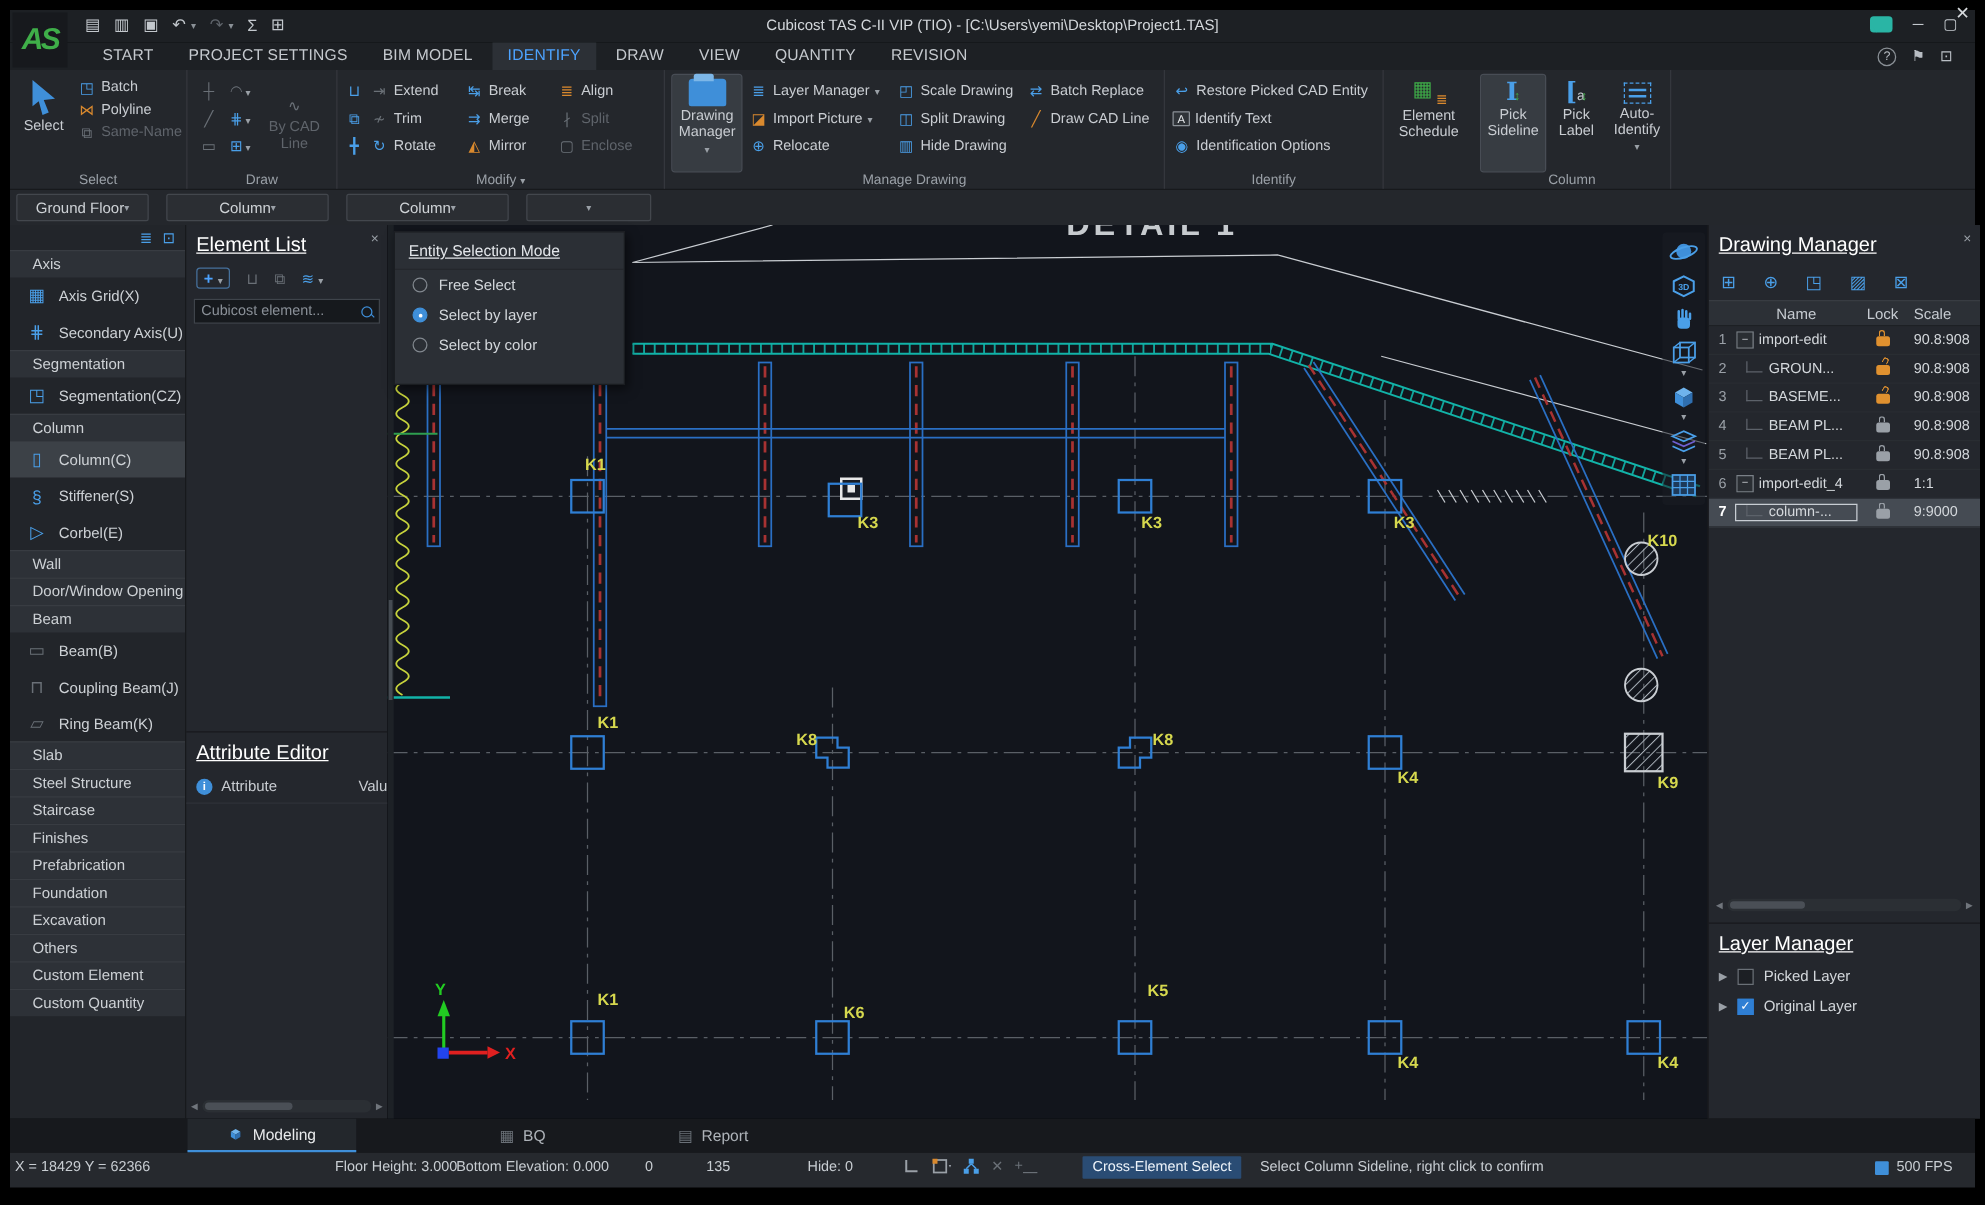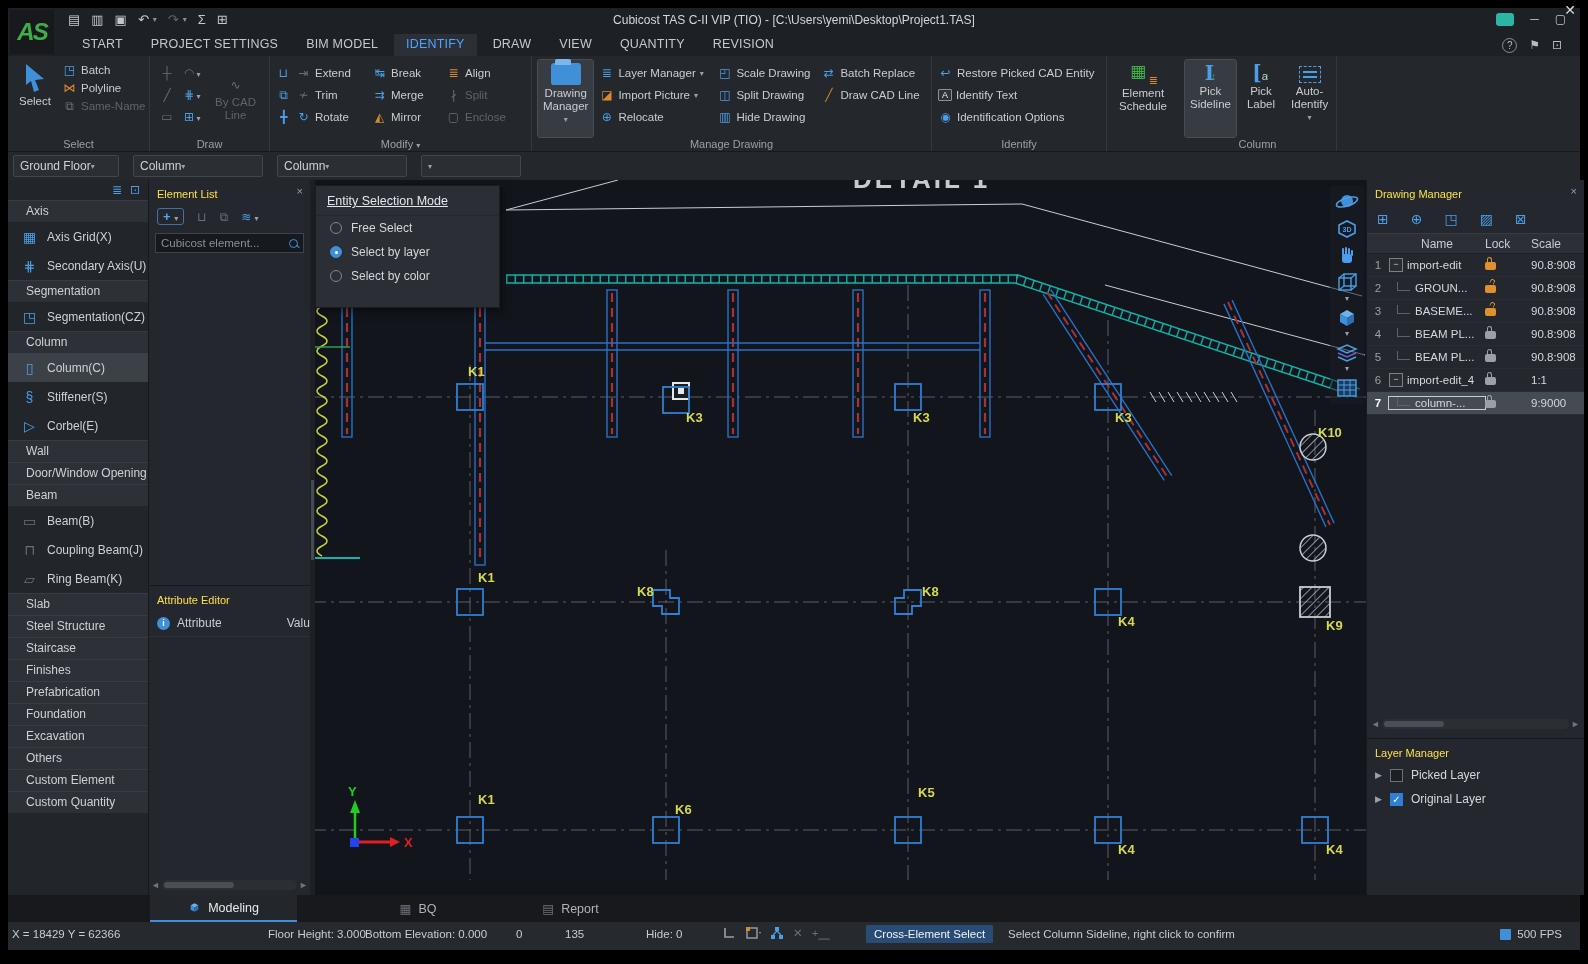--- a/index.html
+++ b/index.html
@@ -53,34 +53,34 @@
   .updn{color:#3fae49;font-size:10px;margin-left:-3px;}
   .dashedbox{width:20px;height:15px;border:1.5px dashed #4a9fe8;position:relative;}
   .dashedbox::after{content:'';position:absolute;left:3px;top:4px;right:3px;border-top:2px solid #4a9fe8;border-bottom:2px solid #4a9fe8;height:3px;}
   .esched{position:relative;width:26px;height:22px;}
   .esched .g{position:absolute;left:0;top:0;font-size:17px;color:#3fae49;line-height:18px;}
   .esched .o{position:absolute;right:-2px;bottom:-2px;font-size:11px;color:#d9892e;}
   .boxA{border:1px solid #8a9096;background:#2f3338;color:#e8eaec;font-size:9px;padding:0 3px;border-radius:1px;}
 
   
   .selbar{left:8px;top:152px;width:1572px;height:28px;background:#24272c;display:flex;gap:14px;align-items:center;padding-left:5px;box-sizing:border-box;}
-  .dropdown{height:20px;background:#2b2e33;border:1px solid #43474d;border-radius:2px;display:flex;align-items:center;justify-content:flex-start;padding:0 6px;color:#ced2d6;font-size:12px;}
+  .dropdown{height:20px;background:#2b2e33;border:1px solid #43474d;border-radius:2px;display:flex;align-items:center;justify-content:center;padding:0 6px;color:#ced2d6;font-size:12px;}
 
   
   .sidebar{left:8px;top:180px;width:140px;height:715px;background:#22252a;overflow:hidden;}
   .sb-tools{display:flex;justify-content:flex-end;gap:8px;padding:3px 8px;color:#4a9fe8;font-size:12px;}
   .cat{height:21px;line-height:21px;padding-left:18px;background:#2d3137;border-top:1px solid #383c42;color:#cdd1d5;font-size:12px;white-space:nowrap;overflow:hidden;}
   .sitem{height:29px;display:flex;align-items:center;gap:9px;padding-left:13px;color:#cdd1d5;font-size:12px;white-space:nowrap;}
   .sitem.selected{background:#3c4147;}
   .sitem .ic{font-size:14px;width:17px;}
 
   
   .panelcol{left:148px;top:180px;width:162px;height:715px;background:#24272d;border-left:1px solid #17191c;box-sizing:border-box;}
   .p-close{position:absolute;right:7px;top:5px;color:#9aa0a7;font-size:11px;}
-  .p-title{padding:8px 0 4px 8px;color:#fde047;font-size:11px;}
+  .p-title{padding:8px 0 4px 8px;color:#ffffff;font-size:16px;text-decoration:underline;}
   .el-tools{display:flex;align-items:center;gap:13px;padding:4px 8px;}
   .el-add{border:1px solid #46719c;border-radius:3px;color:#4da3ff;font-weight:bold;padding:0px 5px;font-size:13px;}
   .searchbox{margin:4px 6px;height:18px;background:#16191d;border:1px solid #3f444b;display:flex;align-items:center;padding:0 5px;color:#8a9098;font-size:11.5px;justify-content:space-between;}
   .mag{width:7px;height:7px;border:1.5px solid #3f8fd9;border-radius:50%;position:relative;}
   .mag::after{content:'';position:absolute;left:6px;top:6px;width:4px;border-top:1.5px solid #3f8fd9;transform:rotate(45deg);}
   .attr-ed{position:absolute;left:0;top:405px;width:100%;border-top:1px solid #17191c;}
   .attr-hdr{display:flex;align-items:center;gap:7px;padding:6px 8px;color:#c8ccd1;white-space:nowrap;overflow:hidden;border-bottom:1px solid #2e3238;}
   .infoi{width:13px;height:13px;border-radius:50%;background:#3f8fd9;color:#fff;font-size:9px;font-weight:bold;text-align:center;line-height:13px;flex:0 0 13px;}
   .attr-val{margin-left:58px;}
   .pc-hscroll{position:absolute;left:2px;right:2px;bottom:4px;height:12px;display:flex;align-items:center;color:#70757c;font-size:9px;}
@@ -107,21 +107,21 @@
   .ftb{width:26px;display:flex;flex-direction:column;align-items:center;color:#4a9fe8;}
   .ftb svg{display:block;}
   .ftb .caret{margin-top:-1px;}
 
   
   .rightcol{left:1366px;top:180px;width:218px;height:715px;background:#24272d;border-left:1px solid #17191c;box-sizing:border-box;overflow:hidden;}
   .dm-tools{display:flex;gap:22px;padding:7px 0 6px 10px;color:#4a9fe8;font-size:14px;}
   .dm-hrow{display:flex;height:19px;align-items:center;background:#2c3036;color:#c6cbd1;border-top:1px solid #383c42;border-bottom:1px solid #1d2024;}
   .c-num{width:22px;flex:0 0 22px;text-align:center;color:#9aa0a7;}
   .c-name{width:96px;flex:0 0 96px;text-align:center;}
-  .c-lock{width:42px;flex:0 0 42px;text-align:left;}
+  .c-lock{width:42px;flex:0 0 42px;text-align:center;}
   .c-scale{flex:1;text-align:left;padding-left:4px;white-space:nowrap;}
   .dm-row{display:flex;height:22px;align-items:center;font-size:11.5px;color:#d4d8dc;border-bottom:1px solid #292d32;}
   .dm-row.sel{background:#454b53;}
   .dm-row .name{width:96px;flex:0 0 96px;display:flex;align-items:center;white-space:nowrap;overflow:hidden;}
   .dm-row.sel .name{outline:1px solid #c8cdd3;}
   .exp{width:12px;height:12px;flex:0 0 12px;border:1px solid #7a8087;background:#2a2e33;color:#c5cad0;font-size:9px;line-height:10px;text-align:center;margin-right:4px;}
   .tc{display:inline-block;width:12px;height:14px;border-left:1px solid #5c626a;border-bottom:1px solid #5c626a;margin:-10px 5px 0 8px;flex:0 0 12px;}
   .lock{position:relative;display:inline-block;width:11px;height:8px;border-radius:2px;margin-top:4px;}
   .lock::before{content:'';position:absolute;top:-5px;left:2px;width:5px;height:5px;border:1.5px solid;border-bottom:none;border-radius:3px 3px 0 0;box-sizing:border-box;}
   .lock.orange{background:#e0912f;} .lock.orange::before{border-color:#e0912f;}
@@ -768,21 +768,21 @@
           <div class="lm-row">
             <span class="tri">▶</span>
             <span class="cb checked">✓</span>
             <span>Original Layer</span>
           </div>
         </div>
     </div>
   </div>
 
   <div class="abs btabs">
-    <div class="btab active" style="left:142px;width:147px">
+    <div class="btab active" style="left:142px;width:135px">
       <svg width="13" height="13" viewBox="0 0 24 24">
           <path d="M5 8 L12 4 L19 8 L12 12 Z" fill="#6fb3ec"></path>
           <path d="M5 8 L12 12 L12 20 L5 16 Z" fill="#3f8fd9"></path>
           <path d="M19 8 L12 12 L12 20 L19 16 Z" fill="#2f6fb0"></path>
         </svg>
       <span>Modeling</span>
     </div>
     <div class="btab" style="left:370px;width:80px">
       <span class="grayic">▦</span>
       <span>BQ</span>

